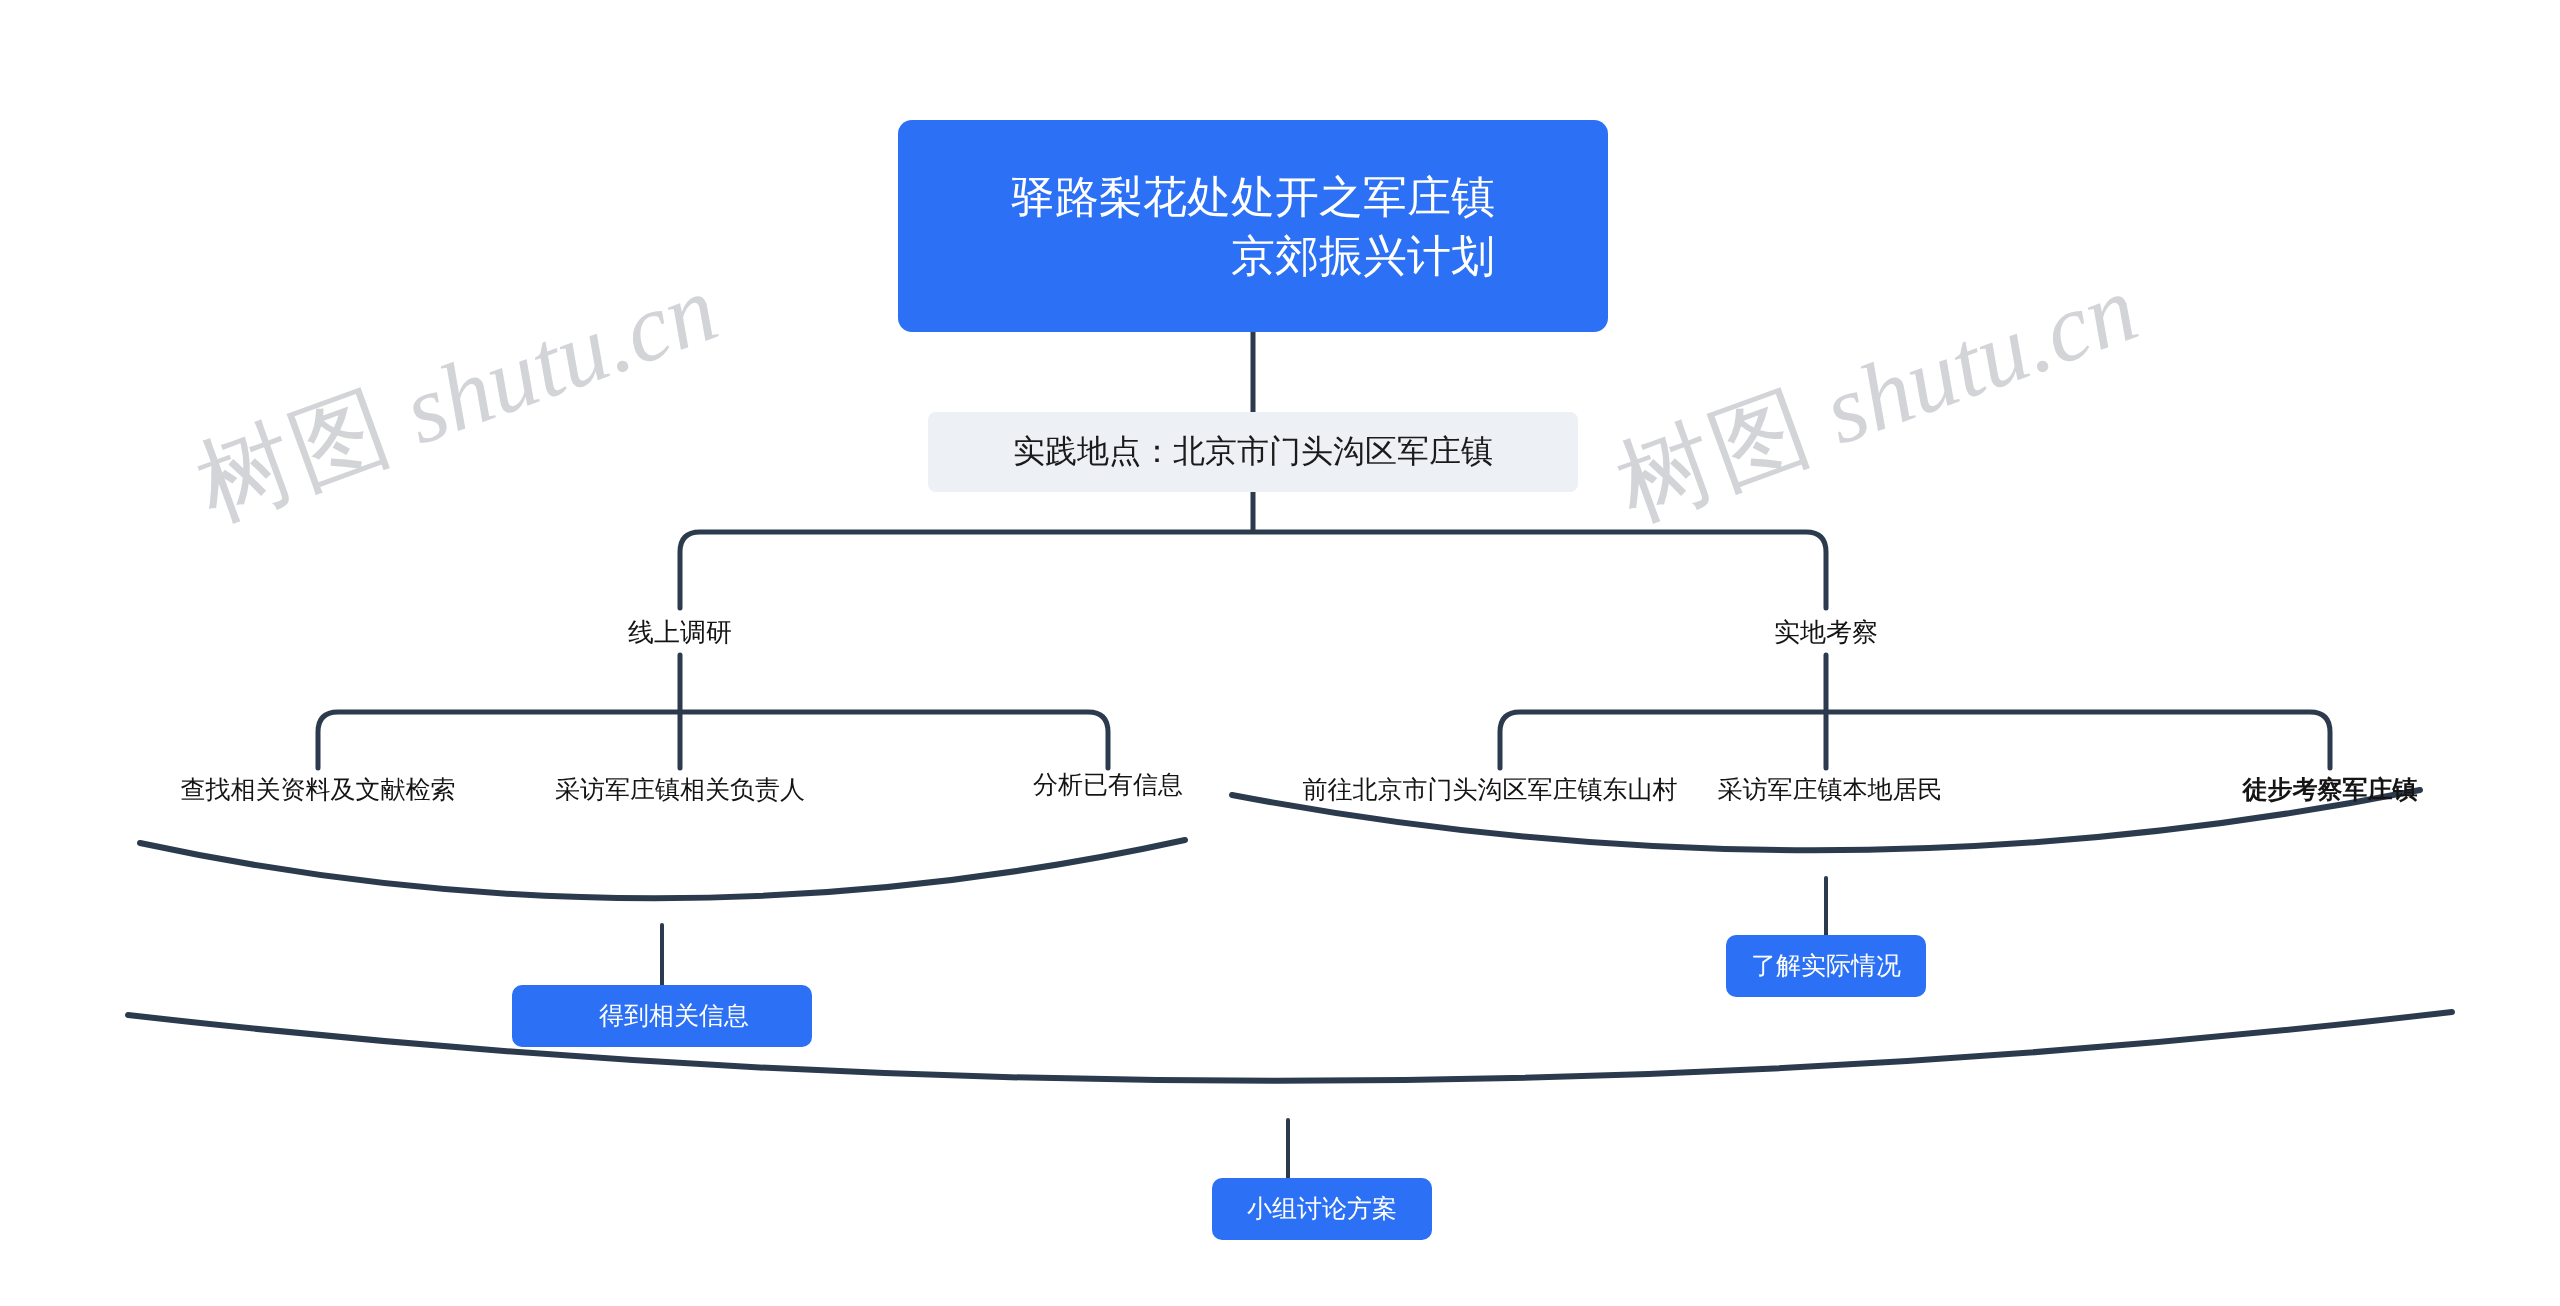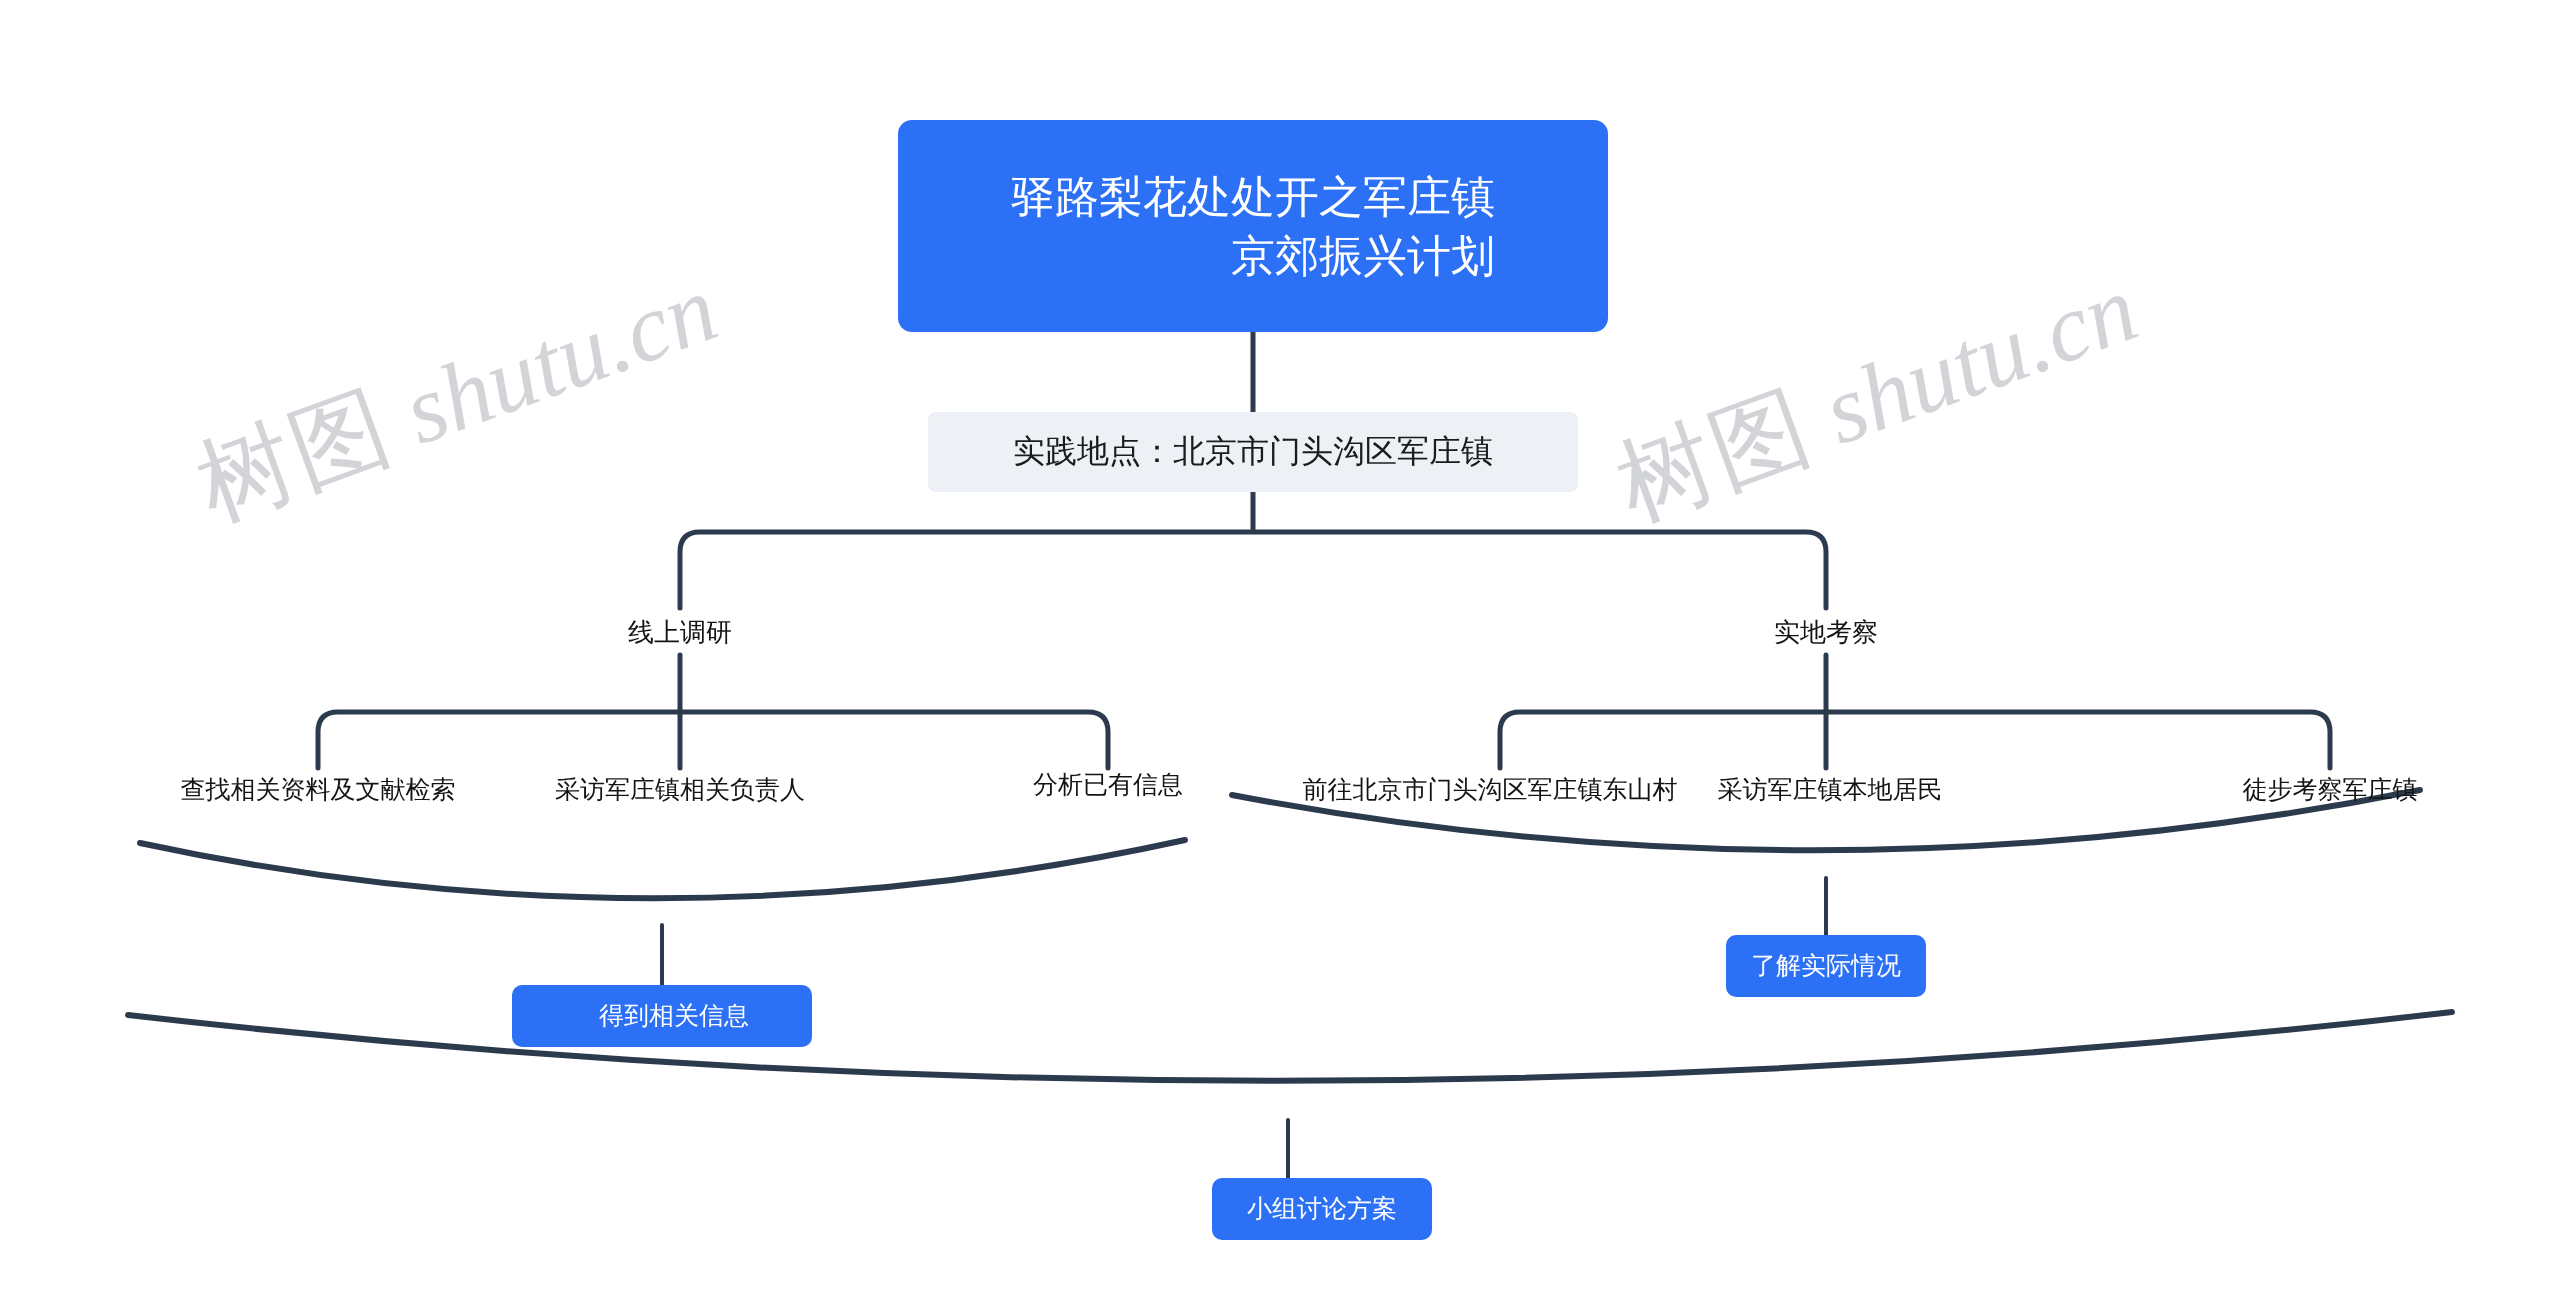--- a/index.html
+++ b/index.html
@@ -184,21 +184,21 @@
   </div>
 
   <div class="node leaf-node" style="left:1230px; top:768px; width:520px; height:42px;">
     <span>前往北京市门头沟区军庄镇东山村</span>
   </div>
 
   <div class="node leaf-node" style="left:1640px; top:768px; width:380px; height:42px;">
     <span>采访军庄镇本地居民</span>
   </div>
 
-  <div class="node leaf-node" style="left:2140px; top:768px; width:380px; height:42px;">
+  <div class="node leaf-node" style="left:2140px; top:768px; width:380px; height:42px;font-weight:bold;">
     <span>徒步考察军庄镇</span>
   </div>
 
   <div class="node pill-node" style="left:512px; top:985px; width:300px; height:62px;padding-left:44px;">
     <span>得到相关信息</span>
   </div>
 
   <div class="node pill-node" style="left:1726px; top:935px; width:200px; height:62px; padding:10px 14px;">
     <span>了解实际情况</span>
   </div>

